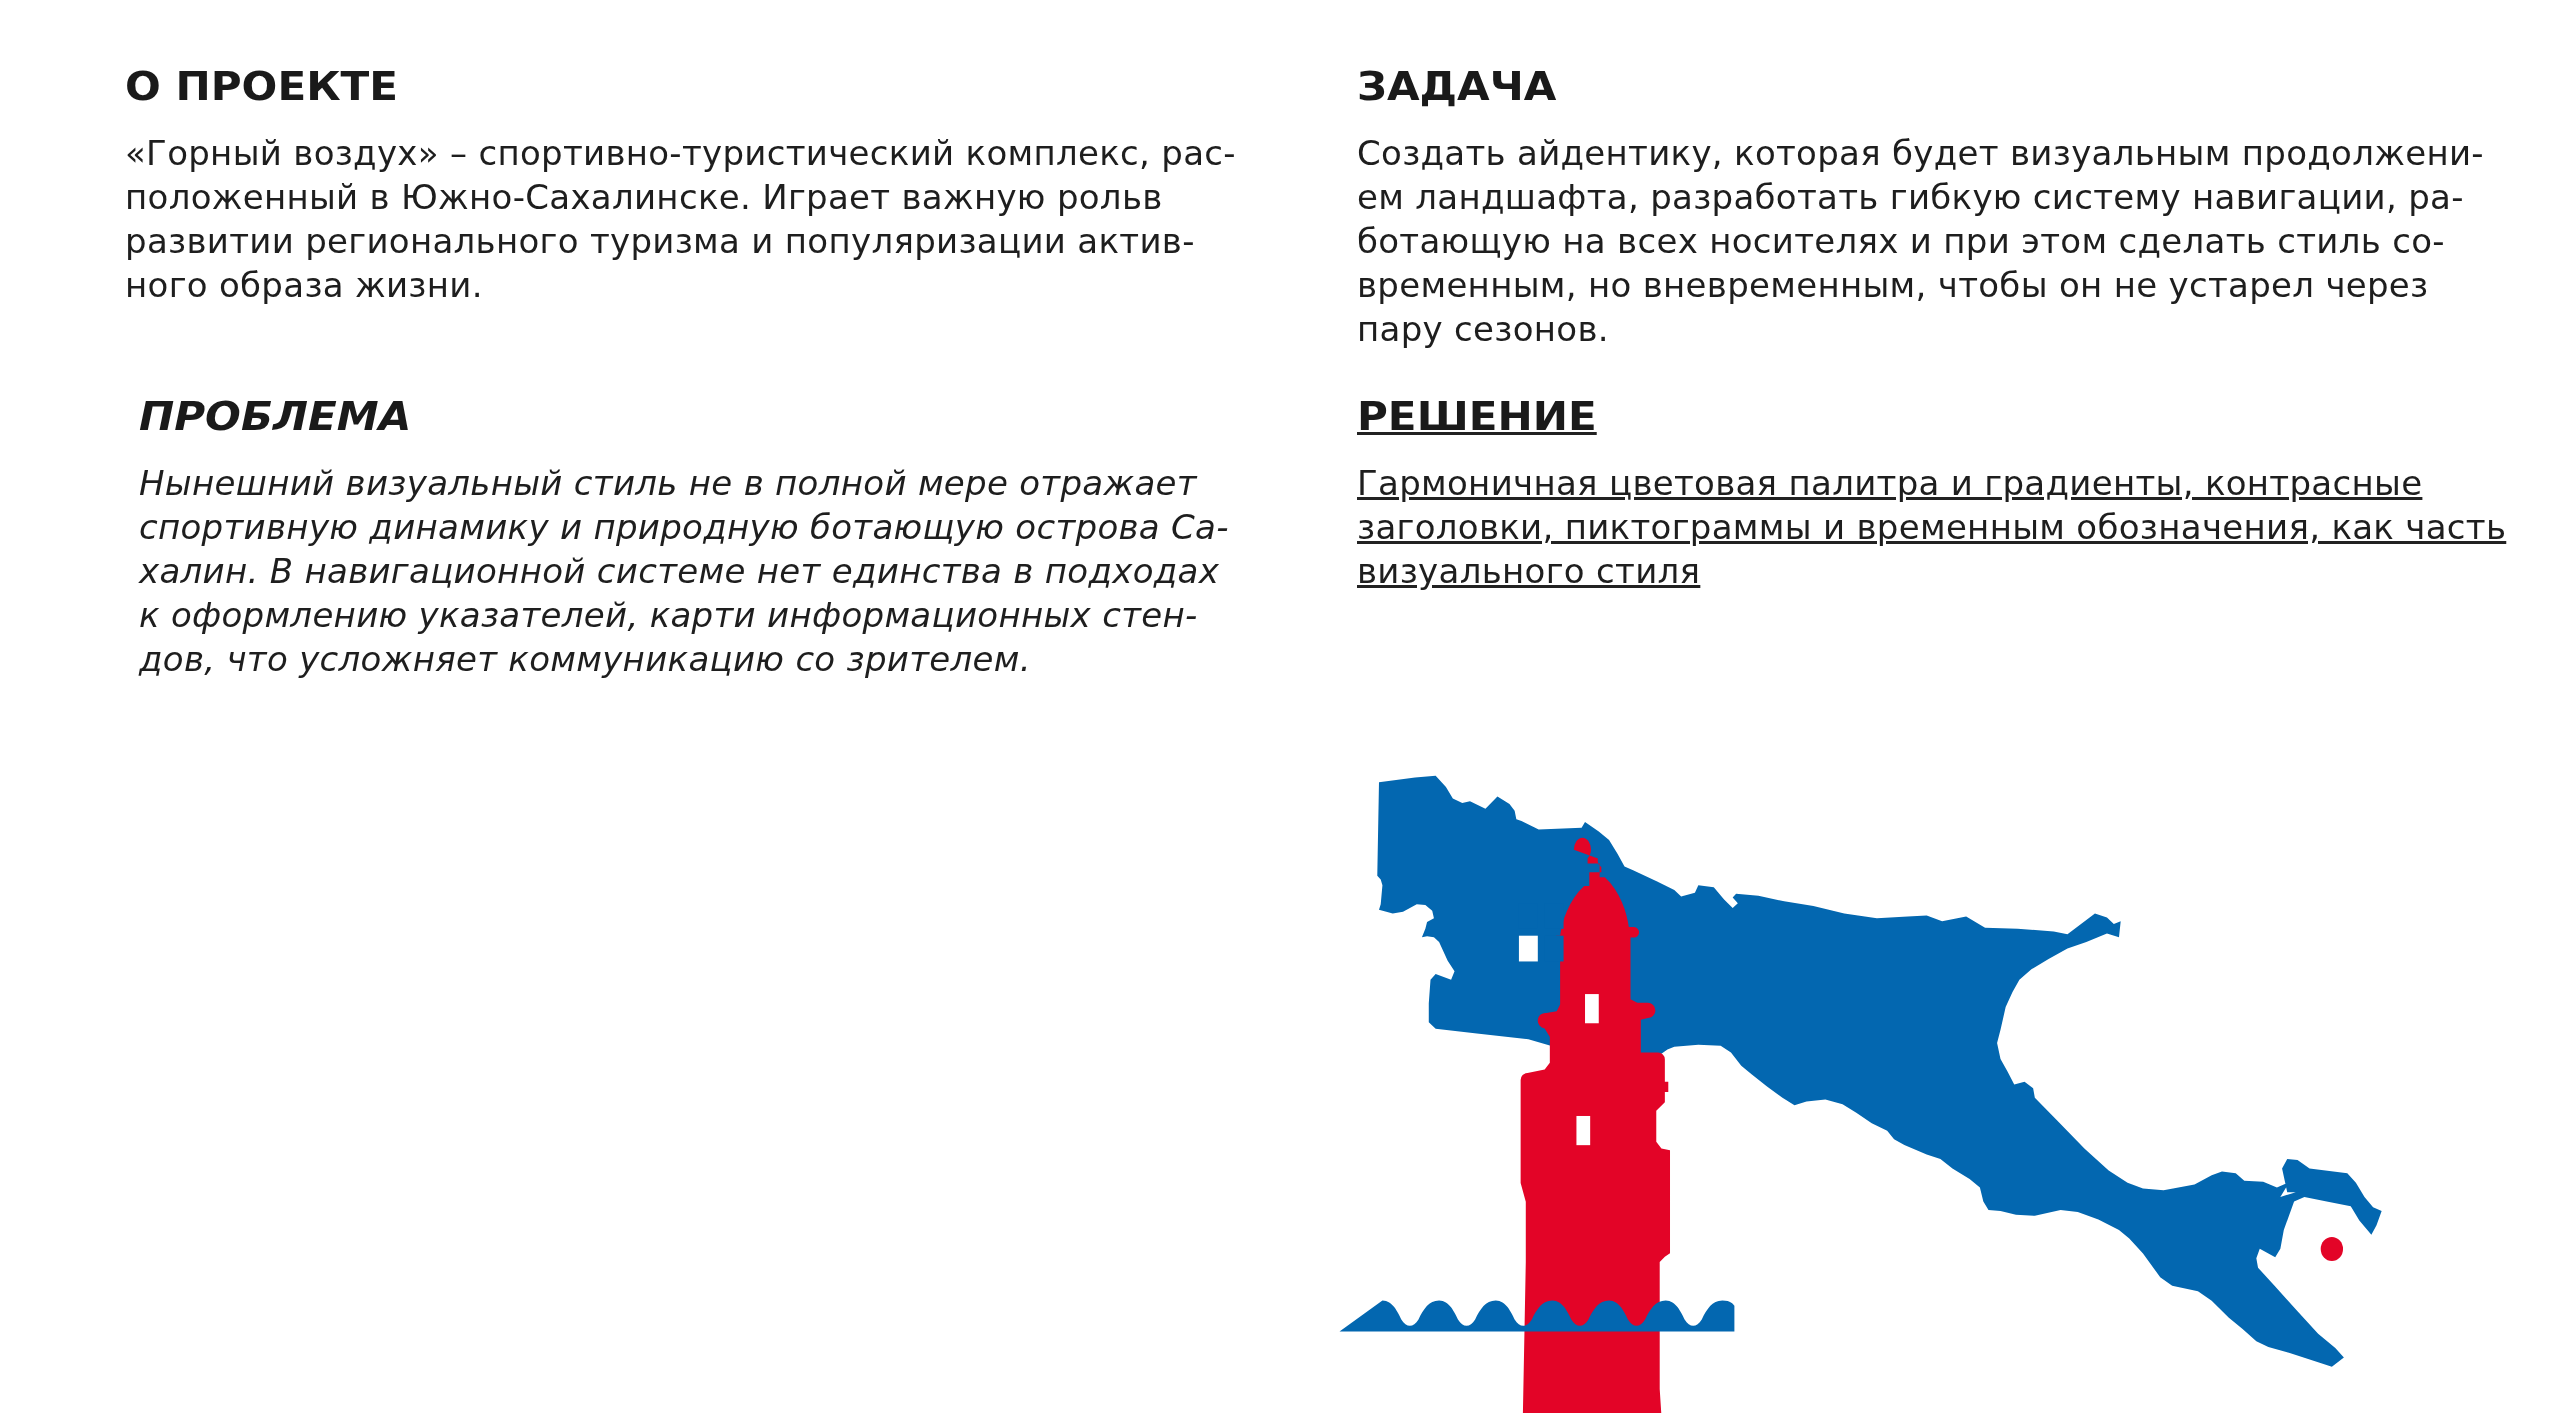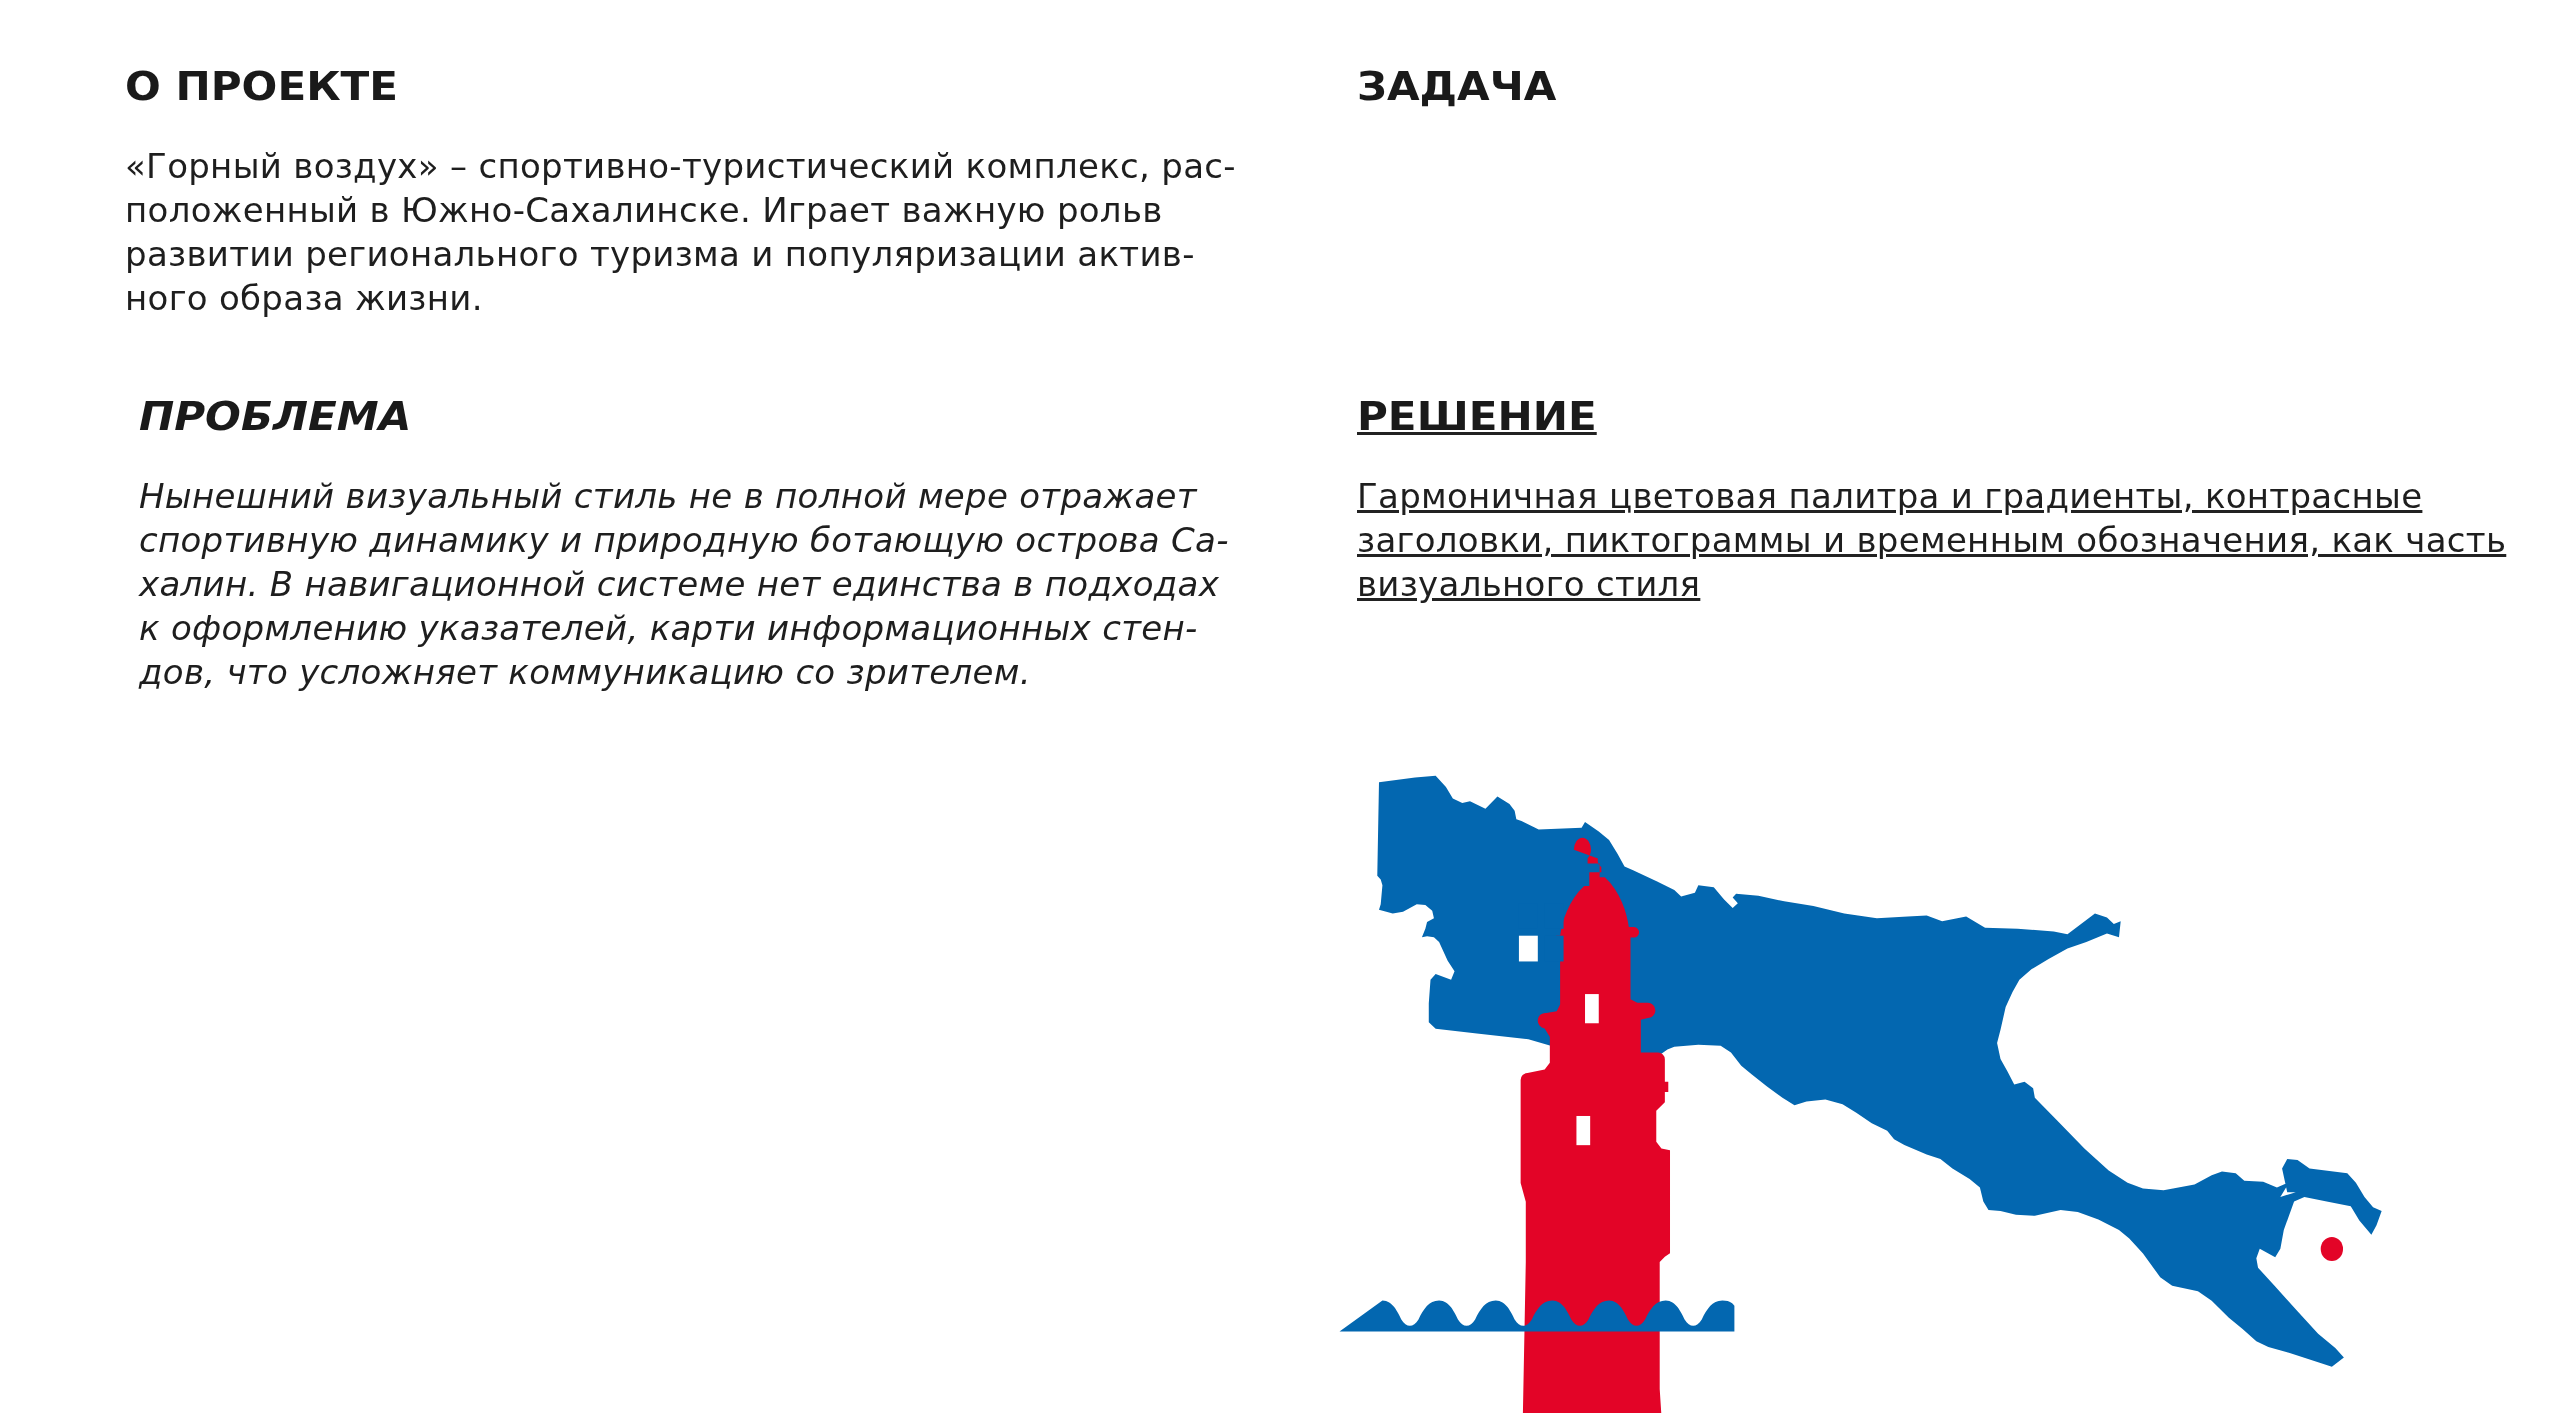--- a/index.html
+++ b/index.html
@@ -4,36 +4,41 @@
 <style>
   html,body{margin:0;padding:0;background:#ffffff;}
   body{width:2576px;height:1413px;position:relative;overflow:hidden;font-family:"DejaVu Sans","Liberation Sans",sans-serif;color:#222;}
   .section{position:absolute;}
   .heading{font-family:"DejaVu Sans","Liberation Sans",sans-serif;font-weight:bold;font-size:39px;letter-spacing:0px;color:#1a1a1a;margin:0;line-height:1;transform:scaleX(1.08);transform-origin:left;}
   .body{font-size:34px;line-height:44px;color:#1e1e1e;margin:0;white-space:pre-line;letter-spacing:0.3px;}
   #s-about{left:125px;top:67px;width:1185px;}
   #s-task{left:1357px;top:67px;width:1202px;}
   #s-problem{left:139px;top:397px;width:1185px;font-style:italic;}
   #s-solution{left:1357px;top:397px;width:1202px;text-decoration:underline;}
-  .section .body{margin-top:38px;}
+  .section .body{margin-top:25px;}
   #illustration{position:absolute;left:0;top:0;width:2576px;height:1413px;}
 </style>
 </head>
 <body>
 
 <div class="section" id="s-about">
   <h2 class="heading">О ПРОЕКТЕ</h2>
   <p class="body">«Горный воздух» – спортивно-туристический комплекс, рас-
 положенный в Южно-Сахалинске. Играет важную рольв
 развитии регионального туризма и популяризации актив-
 ного образа жизни.</p>
 </div>
 
 <div class="section" id="s-task">
   <h2 class="heading">ЗАДАЧА</h2>
+  <p class="body">Создать айдентику, которая будет визуальным продолжени-
+ем ландшафта, разработать гибкую систему навигации, ра-
+ботающую на всех носителях и при этом сделать стиль со-
+временным, но вневременным, чтобы он не устарел через
+пару сезонов.</p>
 </div>
 
 <div class="section" id="s-problem">
   <h2 class="heading">ПРОБЛЕМА</h2>
   <p class="body">Нынешний визуальный стиль не в полной мере отражает
 спортивную динамику и  природную ботающую острова Са-
 халин. В навигационной системе нет единства в подходах
 к оформлению указателей, карти информационных стен-
 дов, что усложняет коммуникацию со зрителем.</p>
 </div>

